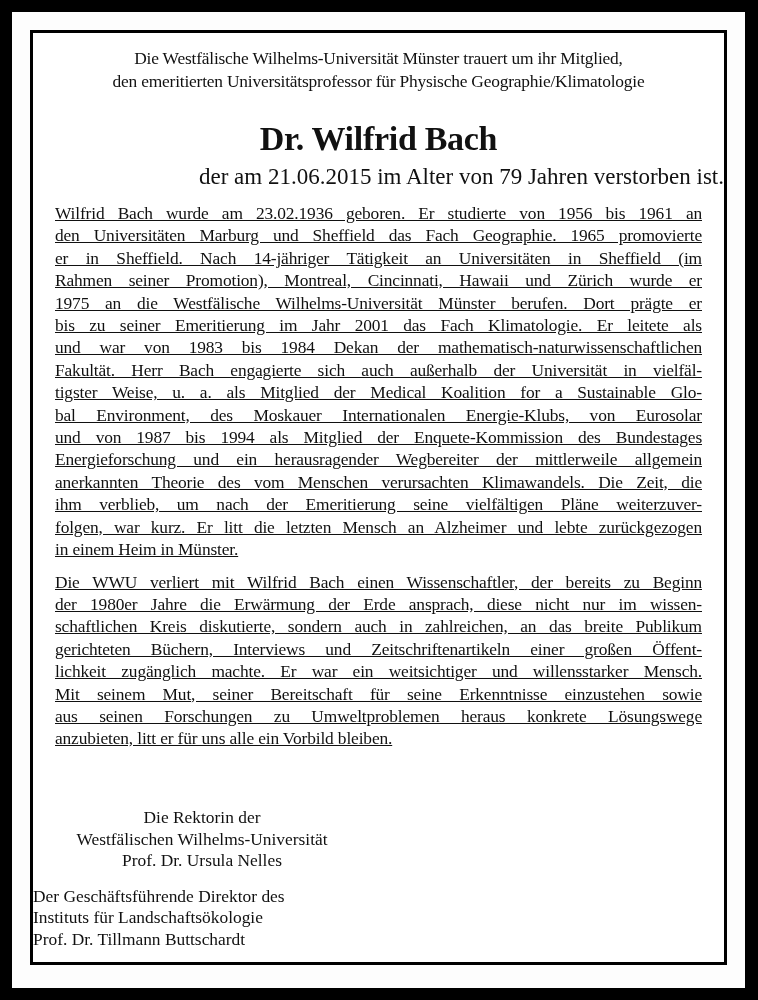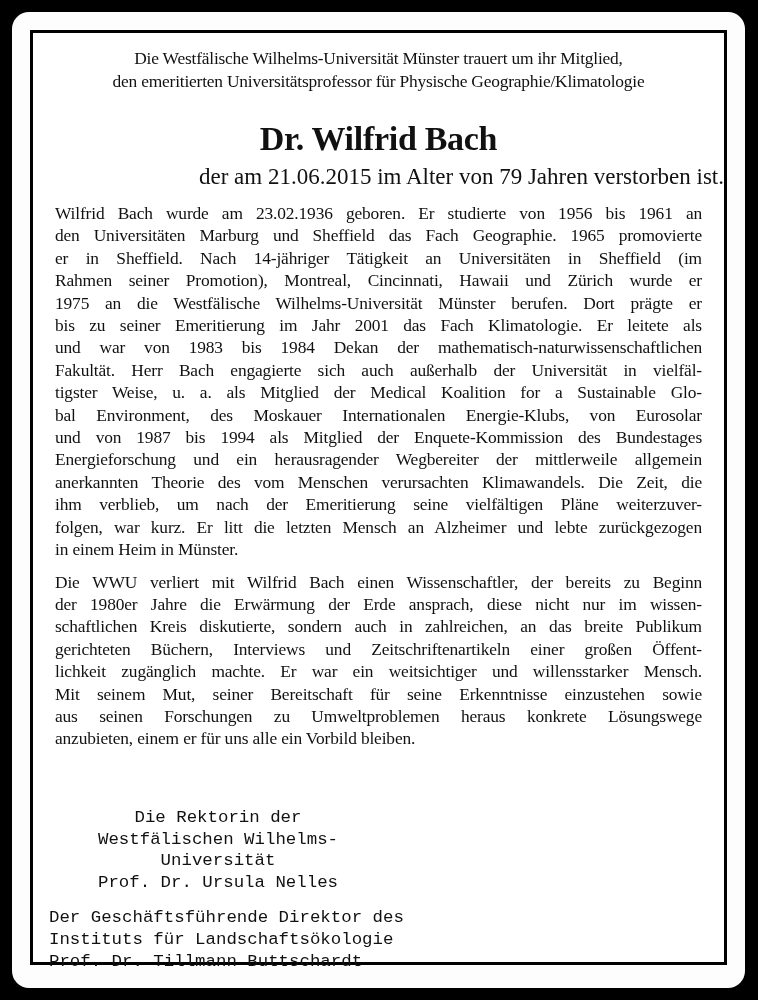--- a/index.html
+++ b/index.html
@@ -9,21 +9,20 @@
     position: relative;
     overflow: hidden;
     font-family: "Liberation Serif", "DejaVu Serif", serif;
     color: #111;
   }
   .outer {
     position: absolute;
     left: 12px; top: 12px;
     width: 733px; height: 976px;
     background: #fdfdfd;
-    border-radius: 17px;
   }
   .inner {
     position: absolute;
     left: 18px; top: 18px;
     width: 691px; height: 929px;
     border: 3px solid #000;
     background: #fff;
     box-sizing: content-box;
   }
   .intro {
@@ -47,32 +46,32 @@
     line-height: 22px;
     margin-top: 7px;
     margin-left: 47px;
   }
   .body-text {
     margin: 14px 22px 0 22px;
     font-size: 17.4px;
     line-height: 22.4px;
     text-align: justify;
     letter-spacing: -0.15px;
+    text-decoration: underline;
   }
   .para { margin: 0; }
   .para .ln { display: block; text-align: justify; text-align-last: justify; white-space: nowrap; }
   .para .ln.last { text-align-last: left; }
   .para + .para { margin-top: 10px; }
   .signatures {
     position: absolute;
-    left: 16px; right: 0;
+    left: 0; right: 0;
     top: 774px;
     font-size: 17.4px;
     line-height: 21.6px;
-    font-family: Liberation Mono, monospace;
   }
   .sig-row {
     display: flex;
     justify-content: space-between;
     padding: 0 8px 0 14px;
   }
   .sig {
     text-align: center;
     width: 310px;
   }
@@ -117,21 +116,21 @@
         <span class="ln last">in einem Heim in Münster.</span>
       </p>
       <p class="para">
         <span class="ln">Die WWU verliert mit Wilfrid Bach einen Wissenschaftler, der bereits zu Beginn</span>
         <span class="ln">der 1980er Jahre die Erwärmung der Erde ansprach, diese nicht nur im wissen-</span>
         <span class="ln">schaftlichen Kreis diskutierte, sondern auch in zahlreichen, an das breite Publikum</span>
         <span class="ln">gerichteten Büchern, Interviews und Zeitschriftenartikeln einer großen Öffent-</span>
         <span class="ln">lichkeit zugänglich machte. Er war ein weitsichtiger und willensstarker Mensch.</span>
         <span class="ln">Mit seinem Mut, seiner Bereitschaft für seine Erkenntnisse einzustehen sowie</span>
         <span class="ln">aus seinen Forschungen zu Umweltproblemen heraus konkrete Lösungswege</span>
-        <span class="ln last">anzubieten, einem er für uns alle ein Vorbild bleiben.</span>
+        <span class="ln last">anzubieten, litt er für uns alle ein Vorbild bleiben.</span>
       </p>
     </div>
 
     <div class="signatures">
       <div class="sig-row">
         <div class="sig">
           <span>Die Rektorin der</span>
           <span>Westfälischen Wilhelms-Universität</span>
           <span>Prof. Dr. Ursula Nelles</span>
         </div>

